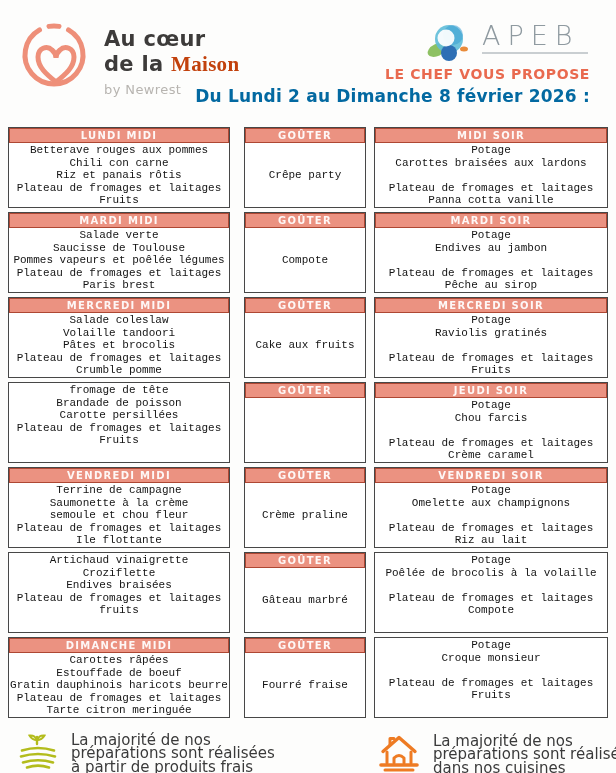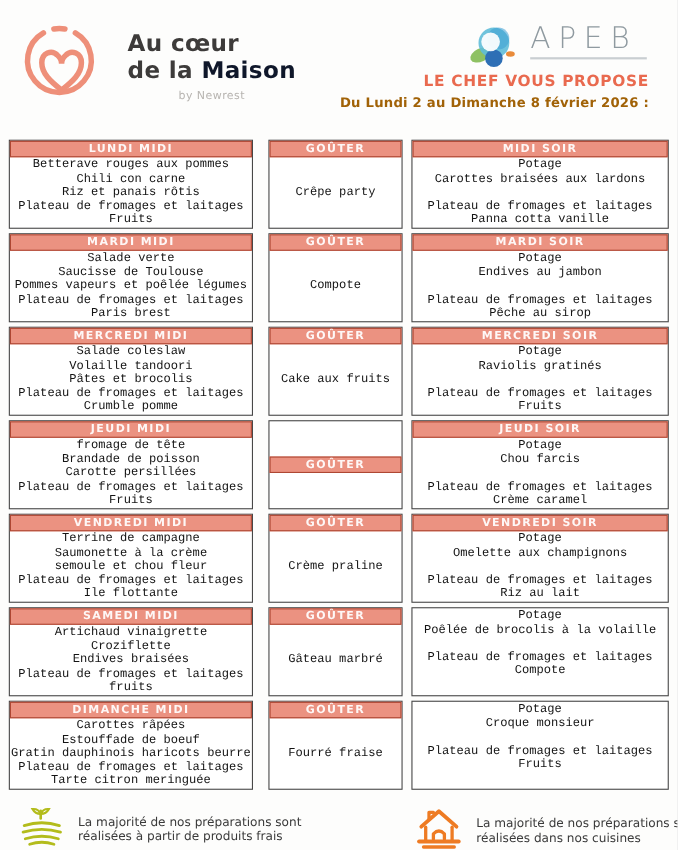--- a/index.html
+++ b/index.html
@@ -2,49 +2,49 @@
 <html><head>
 <meta charset="utf-8">
 <style>
   html,body{margin:0;padding:0;background:#e8e8e8;}
   .page{
     position:relative;width:616px;height:773px;margin:0 auto;background:#fdfdfc;
     font-family:"DejaVu Sans",sans-serif;overflow:hidden;
   }
   
   .brand-icon{position:absolute;left:14px;top:14px;}
-  .brand-text{position:absolute;left:104px;top:27px;margin-left:12px;}
+  .brand-text{position:absolute;left:104px;top:27px;}
   .brand-line{font-size:21px;line-height:25px;font-weight:bold;color:#3d3b3a;letter-spacing:.3px;}
-  .brand-accent{color:#0f172a;}
-  .brand-byline{margin-top:5px;font-size:10px;color:#b7b4b0;letter-spacing:.4px;text-align:center;}
+  .brand-accent{color:#c2410c;font-family:Liberation Serif, serif;}
+  .brand-byline{margin-top:5px;font-size:13px;color:#b7b4b0;letter-spacing:.4px;}
   .apeb-row{position:absolute;left:424px;top:22px;display:flex;align-items:flex-start;gap:10px;}
   .apeb-word{font-size:27px;font-weight:200;color:#8f9aa0;letter-spacing:7px;line-height:28px;}
   .apeb-subline{width:106px;height:2px;background:#c9ced1;margin-top:2px;}
   .tagline{position:absolute;right:26px;top:66px;font-size:14px;font-weight:bold;color:#e96a4f;letter-spacing:.6px;}
-  .date-range{position:absolute;right:26px;top:86px;font-size:12px;font-weight:bold;color:#a16207;letter-spacing:.2px;}
+  .date-range{position:absolute;right:26px;top:86px;font-size:17px;font-weight:bold;color:#0369a1;letter-spacing:.2px;}
   
   .menu-grid{position:absolute;top:127px;left:8px;width:608px;}
   .menu-row{display:flex;height:81px;margin-bottom:4px;}
   .card{box-sizing:border-box;border:1.5px solid #474747;background:#fff;display:flex;flex-direction:column;}
   .card.midi{width:222px;margin-right:14px;}
-  .card.gouter{width:122px;margin-right:8px;justify-content:center;}
+  .card.gouter{width:122px;margin-right:8px;}
   .card.soir{width:234px;}
   .card-header{
     flex:none;background:#eb9281;border:1px solid #ae4733;
     color:rgba(255,255,255,.93);font-size:10px;font-weight:bold;letter-spacing:1.3px;
     text-align:center;height:13px;line-height:13px;
   }
   .card-body{flex:1;display:flex;flex-direction:column;padding-top:1px;font-family:Liberation Mono, monospace;}
   .card.gouter .card-body{justify-content:center;}
   .card-line{font-size:11px;line-height:12.5px;min-height:12.5px;text-align:center;color:#141414;white-space:nowrap;}
   
   .footer-note{position:absolute;top:732px;display:flex;align-items:center;gap:13px;}
   .footer-note.left{left:18px;}
   .footer-note.right{left:378px;}
-  .note-text{font-size:11px;line-height:13.5px;color:#3a3a3a;width:212px;}
+  .note-text{font-size:15px;line-height:13.5px;color:#3a3a3a;width:212px;}
 </style>
 </head>
 <body>
 
 <div class="page">
 
   <div class="brand-icon">
     <svg width="80" height="80" viewBox="0 0 80 80">
       <g fill="none" stroke="#ee8f79" stroke-width="5" stroke-linecap="round">
         <path d="M54.5 15.9 A29 29 0 1 1 25.5 15.9"></path>
@@ -159,21 +159,20 @@
             <div class="card-line">Potage</div>
             <div class="card-line">Raviolis gratinés</div>
             <div class="card-line"></div>
             <div class="card-line">Plateau de fromages et laitages</div>
             <div class="card-line">Fruits</div>
           </div>
         </div>
       </div>
       <div class="menu-row">
         <div class="card midi">
-          <div class="card-header">JEUDI MIDI</div>
           <div class="card-body">
             <div class="card-line">fromage de tête</div>
             <div class="card-line">Brandade de poisson</div>
             <div class="card-line">Carotte persillées</div>
             <div class="card-line">Plateau de fromages et laitages</div>
             <div class="card-line">Fruits</div>
           </div>
         </div>
         <div class="card gouter">
           <div class="card-header">GOÛTER</div>
@@ -212,21 +211,20 @@
             <div class="card-line">Potage</div>
             <div class="card-line">Omelette aux champignons</div>
             <div class="card-line"></div>
             <div class="card-line">Plateau de fromages et laitages</div>
             <div class="card-line">Riz au lait</div>
           </div>
         </div>
       </div>
       <div class="menu-row">
         <div class="card midi">
-          <div class="card-header">SAMEDI MIDI</div>
           <div class="card-body">
             <div class="card-line">Artichaud vinaigrette</div>
             <div class="card-line">Croziflette</div>
             <div class="card-line">Endives braisées</div>
             <div class="card-line">Plateau de fromages et laitages</div>
             <div class="card-line">fruits</div>
           </div>
         </div>
         <div class="card gouter">
           <div class="card-header">GOÛTER</div>

